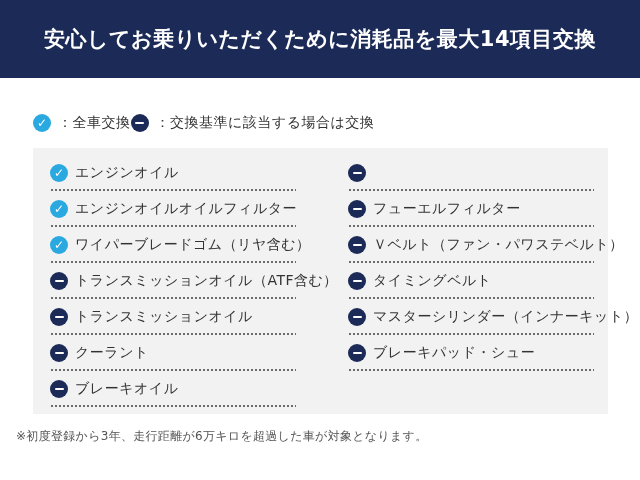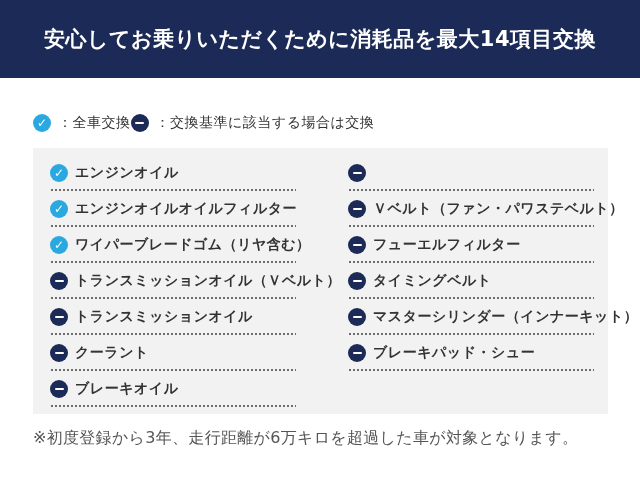--- a/index.html
+++ b/index.html
@@ -79,21 +79,20 @@
   
   .panel {
     box-sizing: border-box;
     margin: 16px 32px 0 33px;
     width: 575px;
     height: 266px;
     background: var(--panel-bg, #f2f2f3);
     display: flex;
     gap: 52px;
     padding: 7px 14px 6px 17px;
-    font-weight: bold;
   }
   .col {
     flex: 1;
     min-width: 0;
   }
   .row {
     position: relative;
     height: 36px;
     display: flex;
     align-items: center;
@@ -105,23 +104,23 @@
     right: 0;
     bottom: 0;
     height: 2px;
     background-image: radial-gradient(circle, var(--dot-line, #6b6b6b) 0.9px, transparent 1.1px);
     background-size: 4px 2px;
     background-repeat: repeat-x;
     background-position: 0 50%;
   }
   
   .footnote {
-    margin: 14px 0 0 33px;
+    margin: 14px 0 0 16px;
     color: var(--footnote-text, #555555);
-    font-size: 16px;
+    font-size: 12px;
     letter-spacing: 0.3px;
     white-space: nowrap;
   }
 </style>
 </head>
 <body>
 
 <div class="page">
 
   <header class="banner">
@@ -154,21 +153,21 @@
           <span class="row-label">エンジンオイルオイルフィルター</span>
         </div>
 
         <div class="row">
           <span class="badge" data-icon="check-icon"></span>
           <span class="row-label">ワイパーブレードゴム（リヤ含む）</span>
         </div>
 
         <div class="row">
           <span class="badge" data-icon="minus-icon"></span>
-          <span class="row-label">トランスミッションオイル（Ｖベルト）</span>
+          <span class="row-label">トランスミッションオイル（ATF含む）</span>
         </div>
 
         <div class="row">
           <span class="badge" data-icon="minus-icon"></span>
           <span class="row-label">トランスミッションオイル</span>
         </div>
 
         <div class="row">
           <span class="badge" data-icon="minus-icon"></span>
           <span class="row-label">クーラント</span>
@@ -180,28 +179,28 @@
         </div>
       </div>
     <div class="col">
 
         <div class="row">
           <span class="badge" data-icon="minus-icon"></span>
         </div>
 
         <div class="row">
           <span class="badge" data-icon="minus-icon"></span>
+          <span class="row-label">フューエルフィルター</span>
+        </div>
+
+        <div class="row">
+          <span class="badge" data-icon="minus-icon"></span>
           <span class="row-label">Ｖベルト（ファン・パワステベルト）</span>
         </div>
 
-        <div class="row">
-          <span class="badge" data-icon="minus-icon"></span>
-          <span class="row-label">フューエルフィルター</span>
-        </div>
-
 
         <div class="row">
           <span class="badge" data-icon="minus-icon"></span>
           <span class="row-label">タイミングベルト</span>
         </div>
 
         <div class="row">
           <span class="badge" data-icon="minus-icon"></span>
           <span class="row-label">マスターシリンダー（インナーキット）</span>
         </div>

